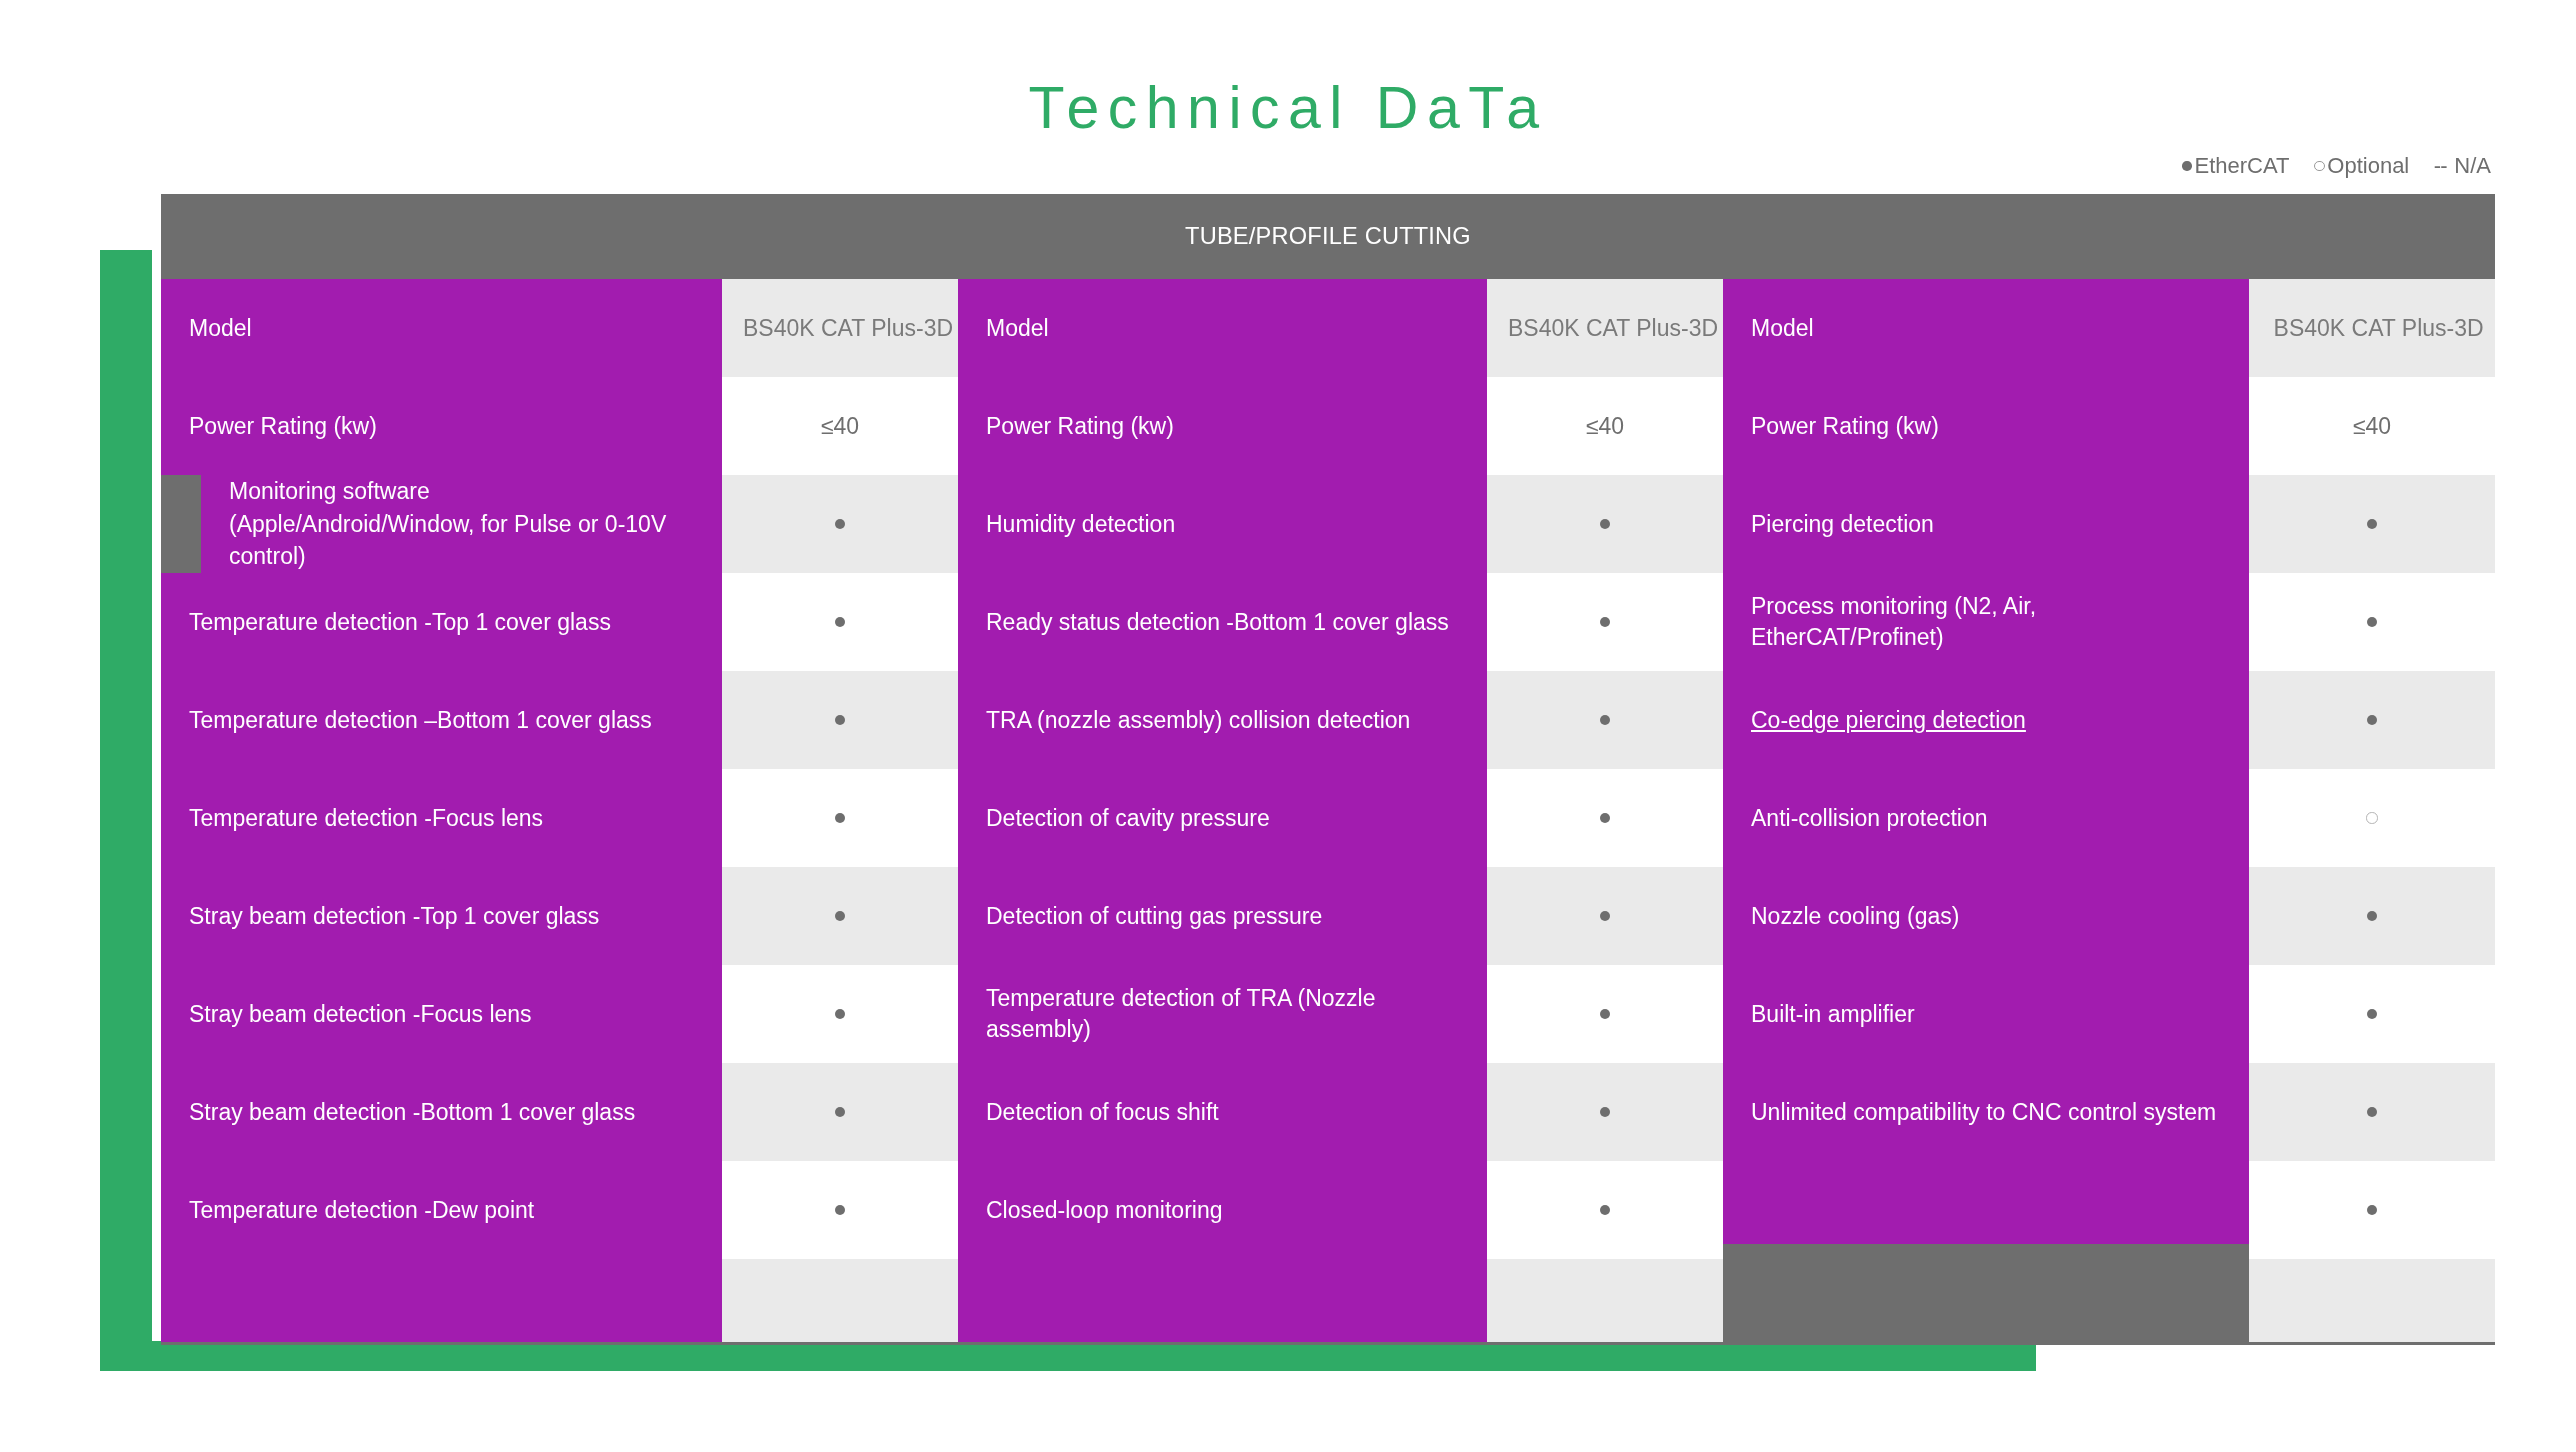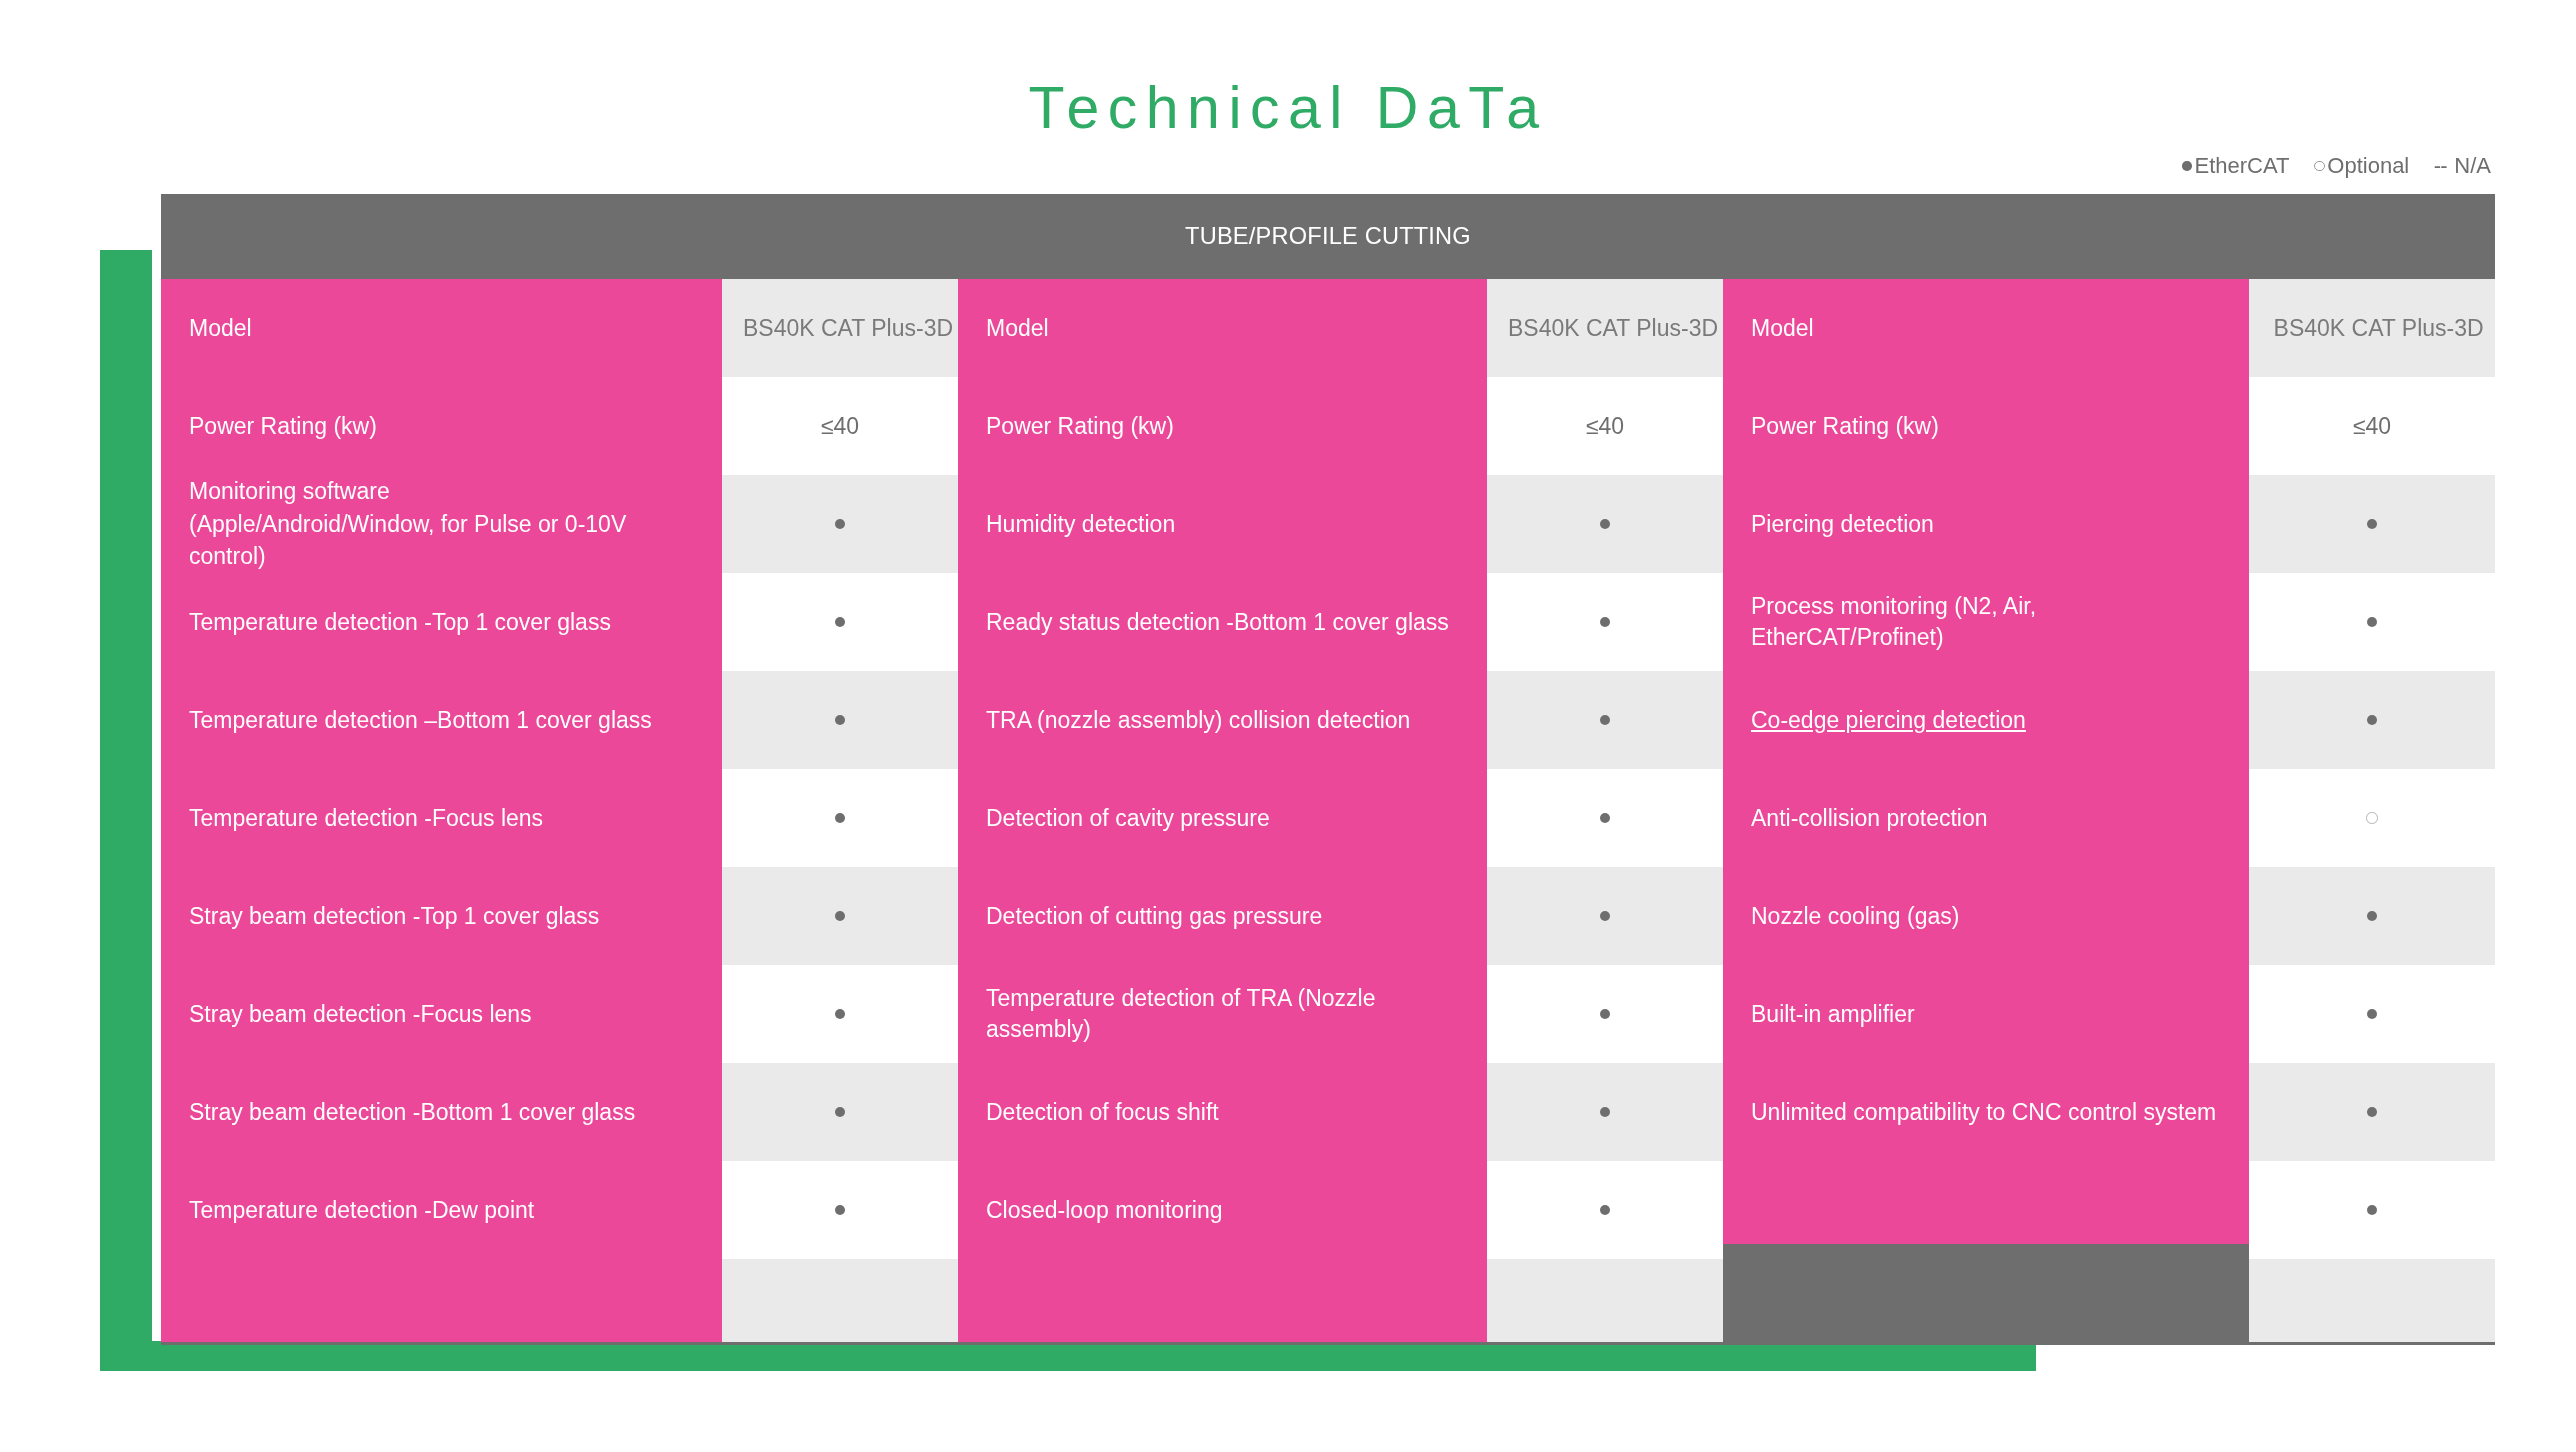--- a/index.html
+++ b/index.html
@@ -141,21 +141,21 @@
     align-items: center;
     flex: 0 0 auto;
   }
 
   .label-cell {
     color: #ffffff;
     font-size: 23px;
     line-height: 1.33;
     padding-left: 28px;
     padding-right: 14px;
-    background: #ec4899;
+    background: #a21caf;
   }
   .label-cell.two-line { line-height: 1.42; }
 
   .value-cell {
     justify-content: center;
     color: #6e6e6e;
     font-size: 23px;
   }
   .value-cell.shade-a { background: #eaeaea; }
   .value-cell.shade-b { background: #ffffff; }
@@ -200,21 +200,21 @@
 <div class="green-bar-left"></div>
 <div class="green-bar-bottom"></div>
 
 <div class="table-wrap">
   <div class="section-header">TUBE/PROFILE CUTTING</div>
   <div class="grid" id="table-grid">
       <div class="block b1">
         <div class="label-col">
           <div class="cell label-cell" style="height: 98px;">Model</div>
           <div class="cell label-cell" style="height: 98px;">Power Rating (kw)</div>
-          <div class="cell label-cell two-line" style="height: 98px;">
+          <div class="cell label-cell two-line" style="height: 98px; margin-left: 40px;">
             <span>Monitoring software<br>(Apple/Android/Window, for Pulse or 0-10V control)</span>
           </div>
           <div class="cell label-cell" style="height: 98px;">Temperature detection -Top 1 cover glass</div>
           <div class="cell label-cell" style="height: 98px;">Temperature detection –Bottom 1 cover glass</div>
           <div class="cell label-cell" style="height: 98px;">Temperature detection -Focus lens</div>
           <div class="cell label-cell" style="height: 98px;">Stray beam detection -Top 1 cover glass</div>
           <div class="cell label-cell" style="height: 98px;">Stray beam detection -Focus lens</div>
           <div class="cell label-cell" style="height: 98px;">Stray beam detection -Bottom 1 cover glass</div>
           <div class="cell label-cell" style="height: 98px;">Temperature detection -Dew point</div>
           <div class="cell label-cell" style="height: 83px;"></div>

